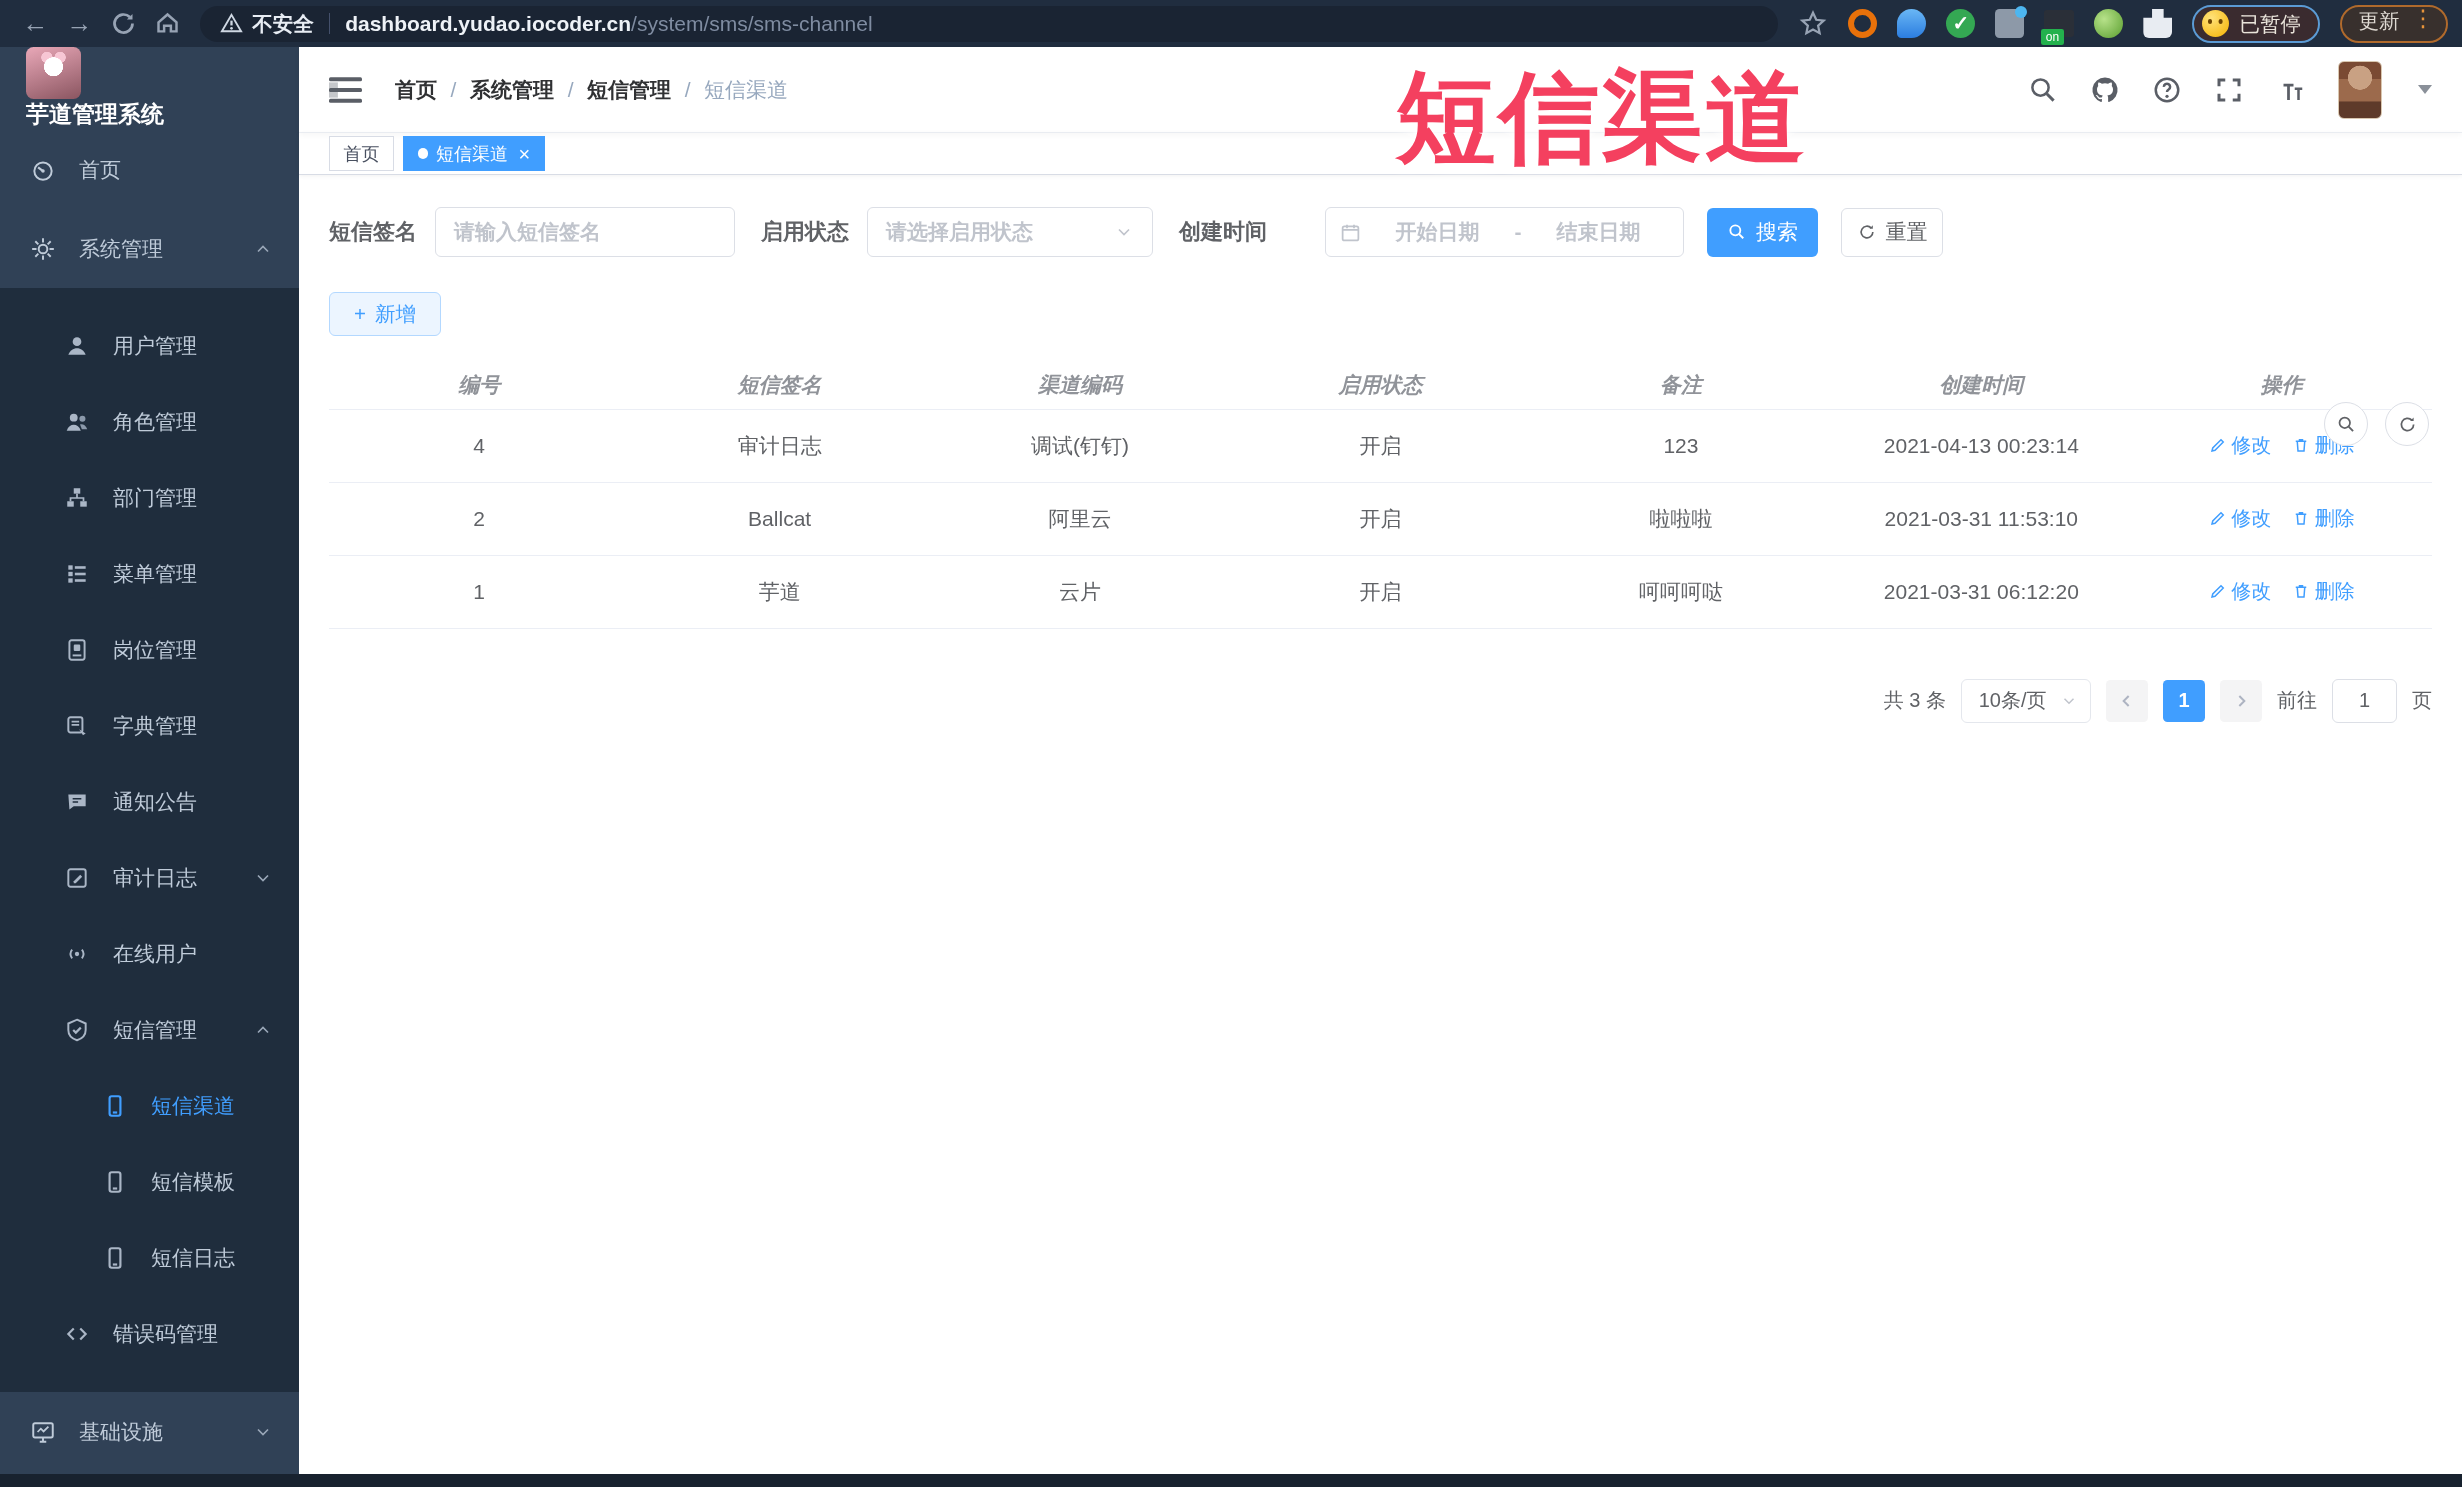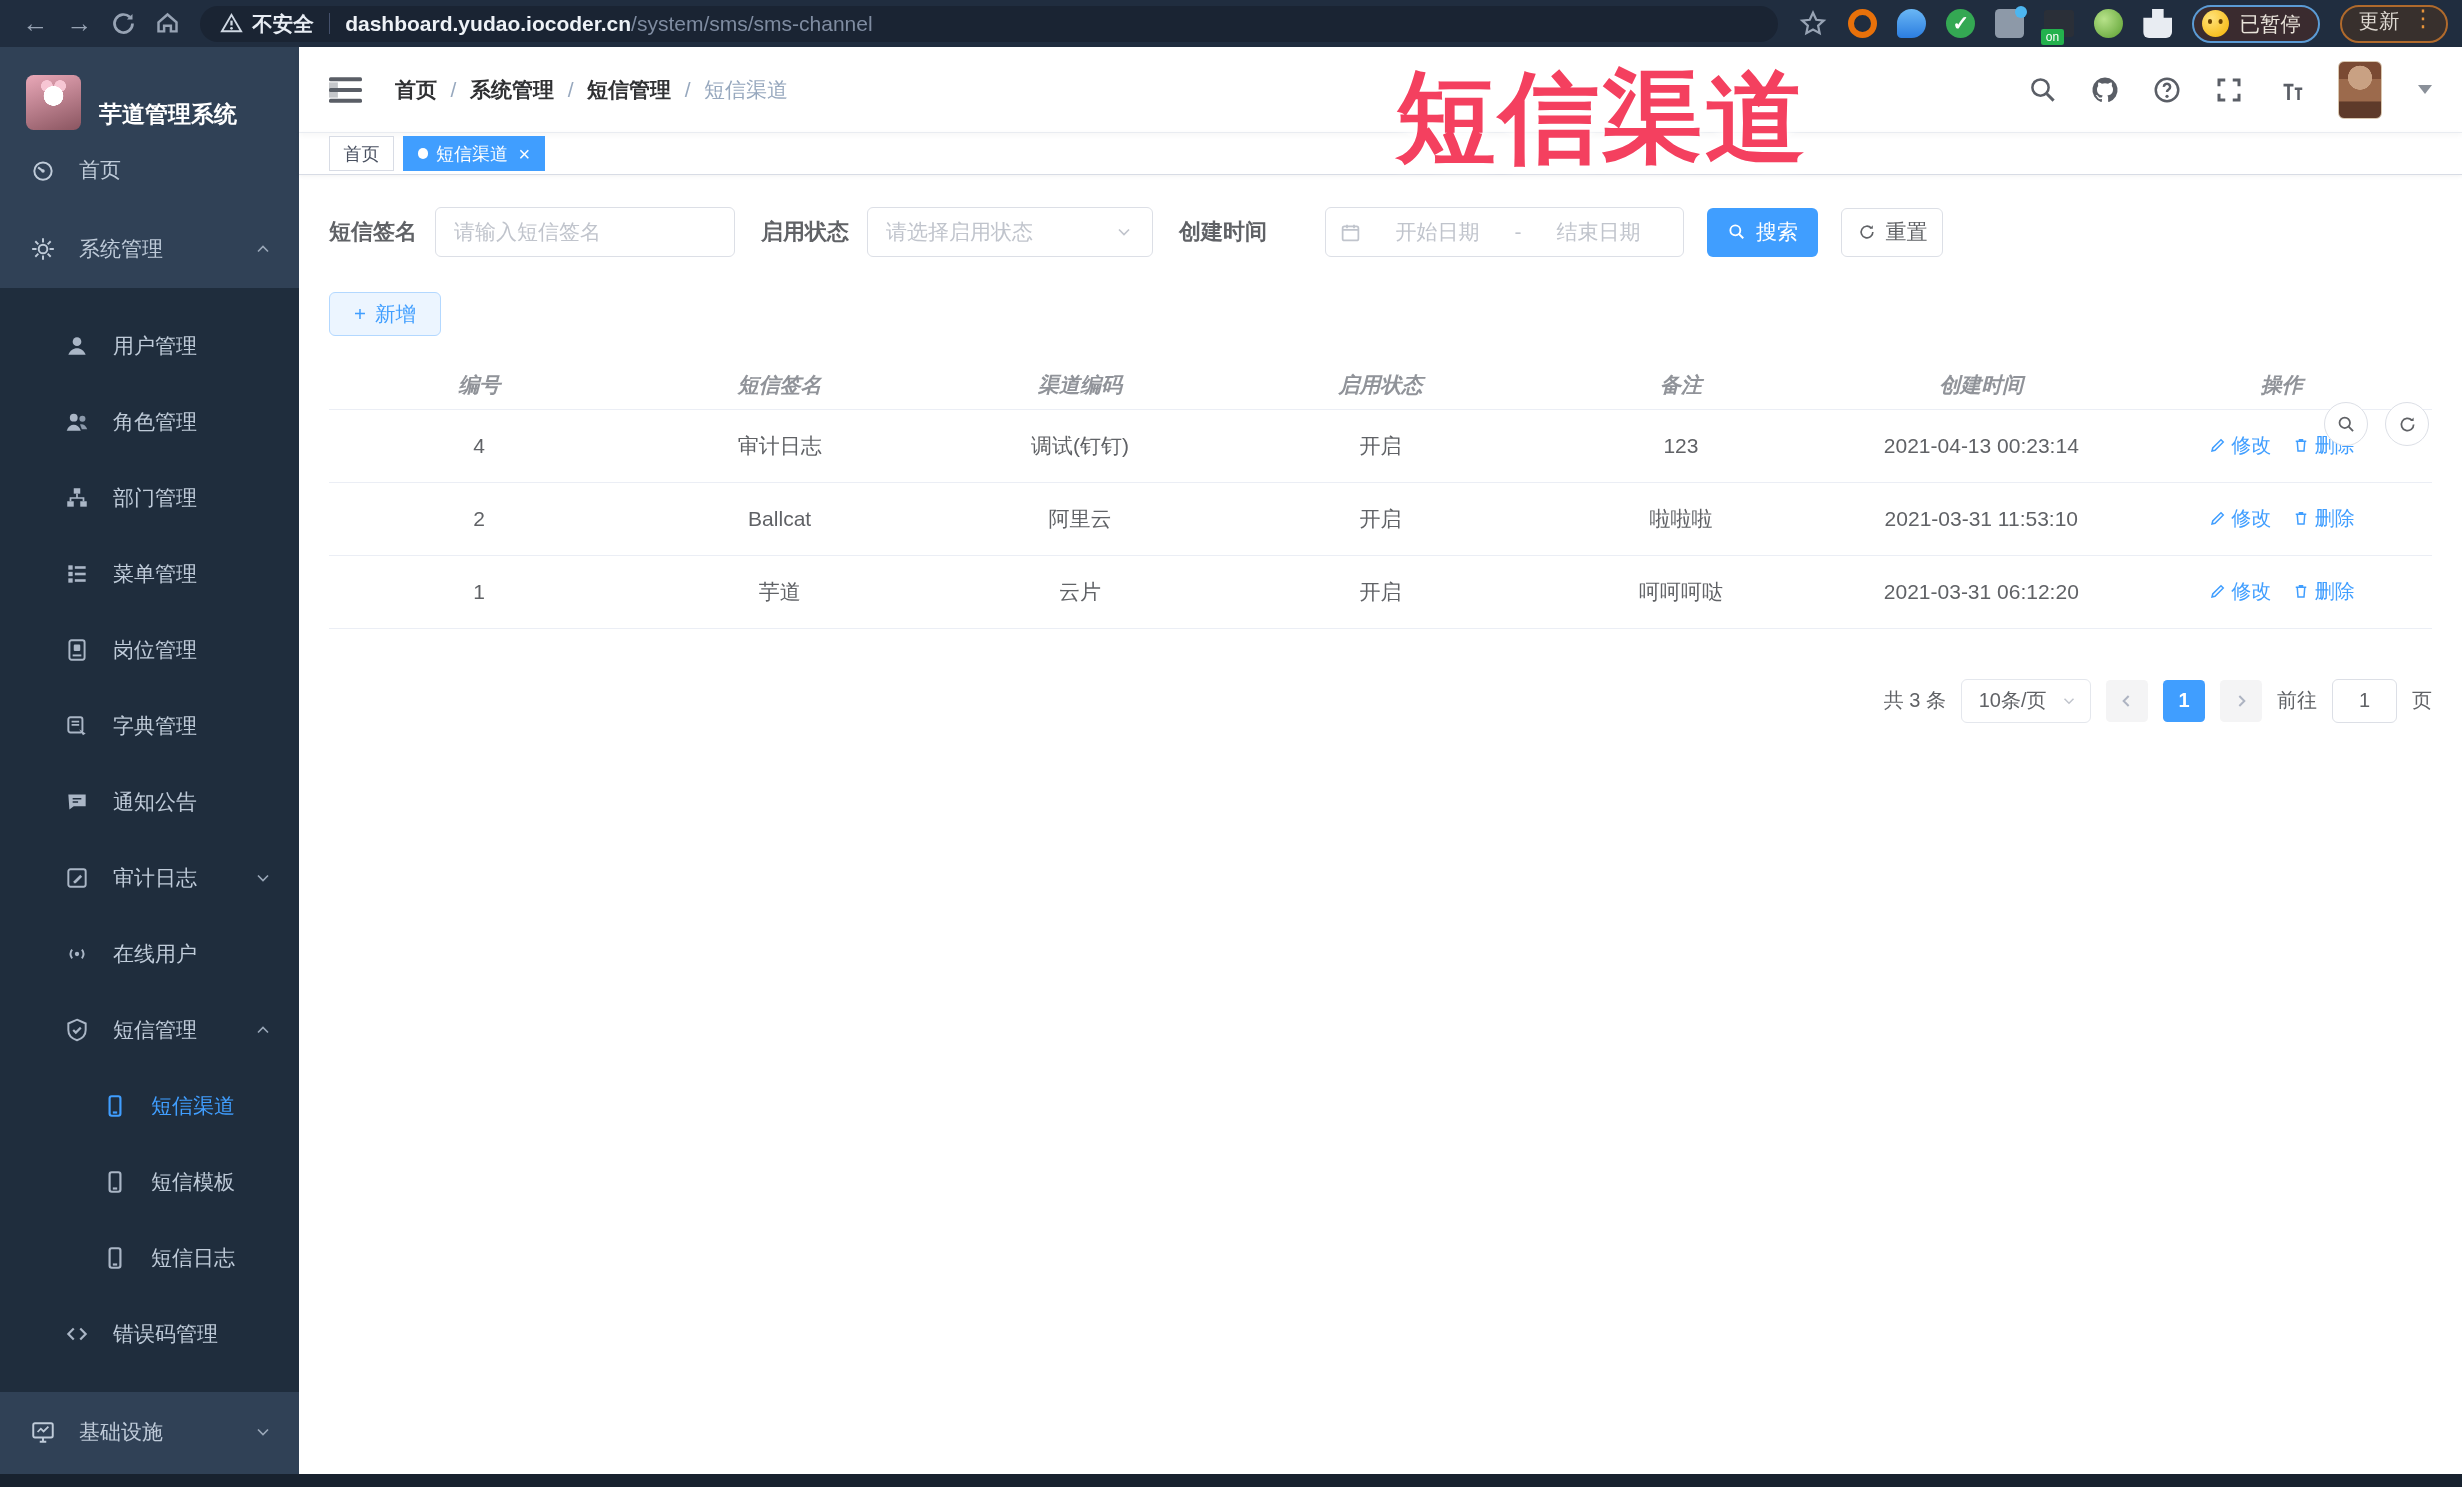--- a/index.html
+++ b/index.html
@@ -31,21 +31,21 @@
   .emoji-face::after { content:""; position:absolute; left:6px; top:9px; width:4.5px; height:4.5px; border-radius:50%; background:#6b4300; box-shadow:10.6px 0 0 #6b4300; }
   .update-pill { display:flex; align-items:flex-start; gap:12px; border:2.3px solid #b06a2c; background:#38302d; border-radius:20px; height:38px; padding:0 12px 0 16.7px; color:#ded9d2; font-size:20.5px; flex:0 0 auto; }
   .kebab { color:#e8943a; font-size:23px; letter-spacing:0; line-height:1; }
 
   
   .app { display:flex; height:1427px; }
   .bottom-strip { height:13.6px; background:#18222f; }
 
   
   .sidebar { width:299px; background:#304156; flex:0 0 auto; color:#bfcbd9; overflow:hidden; }
-  .logo-row { height:83px; display:flex; align-items:flex-end; padding-left:26px; }
+  .logo-row { height:83px; display:flex; align-items:flex-start; padding-left:26px;flex-direction:column; }
   .logo-img { width:55px; height:55px; border-radius:7.6px; margin-right:18px; background:
       radial-gradient(circle at 50% 38%, #fff 0 22%, transparent 23%),
       radial-gradient(circle at 38% 20%, #f7c6d4 0 10%, transparent 11%),
       radial-gradient(circle at 62% 20%, #f7c6d4 0 10%, transparent 11%),
       linear-gradient(160deg,#e9a8b8,#8a5560); }
   .logo-title { color:#fff; font-size:23px; font-weight:700; }
   .m-item { display:flex; align-items:center; font-size:21px; cursor:pointer; }
   .m1 { height:79px; padding:0 26px 0 30px; }
   .m2 { height:76px; padding:0 26px 0 64px; }
   .m3 { height:76px; padding:0 26px 0 102px; }
@@ -74,21 +74,21 @@
   .tag { height:35px; display:flex; align-items:center; padding:0 13.6px; border:1.5px solid #d8dce5; background:#fff; color:#495060; font-size:18px; gap:7.6px; cursor:pointer; }
   .tag-active { background:#409EFF; border-color:#409EFF; color:#fff; }
   .tag-dot { width:10.6px; height:10.6px; border-radius:50%; background:#fff; }
   .tag-close { font-size:20px; line-height:1; padding-left:3px; }
 
   .content { flex:1 1 auto; padding:32px 30px 0 30px; position:relative; }
 
   
   .search-row { display:flex; align-items:center; flex-wrap:nowrap; }
   .f-label { font-size:22px; color:#606266; font-weight:700; margin-right:18px; white-space:nowrap; }
-  .f-input { height:50px; border:1.5px solid #dcdfe6; border-radius:6px; display:flex; align-items:center; padding:0 18px; color:#c0c4cc; font-size:21px; background:#fff; }
+  .f-input { height:50px; border:1.5px solid #dcdfe6; border-radius:6px; display:flex; align-items:center; padding:0 18px; color:#c0c4cc; font-size:21px; background:#fff;font-weight:bold; }
   .w-sign { width:300px; margin-right:26px; }
   .w-status { width:286px; margin-right:26px; justify-content:space-between; }
   .w-date { width:359px; margin-right:23px; padding:0 13.6px; gap:6px;margin-left:40px; }
   .date-half { flex:1 1 0; text-align:center; color:#c0c4cc; }
   .btn { height:49px; border-radius:6px; font-size:21px; display:flex; align-items:center; justify-content:center; gap:9px; cursor:pointer; border:1.5px solid transparent; white-space:nowrap; }
   .btn-primary { background:#409EFF; color:#fff; width:111px; margin-right:23px; }
   .btn-plain { background:#fff; color:#606266; border-color:#dcdfe6; width:102px; }
   .btn-add { background:#ecf5ff; color:#409EFF; border-color:#b3d8ff; width:112px; height:44px; margin-top:35px; font-size:20.5px; }
 
   .tool-circles { position:absolute; top:227px; right:33px; display:flex; gap:16.7px; }

